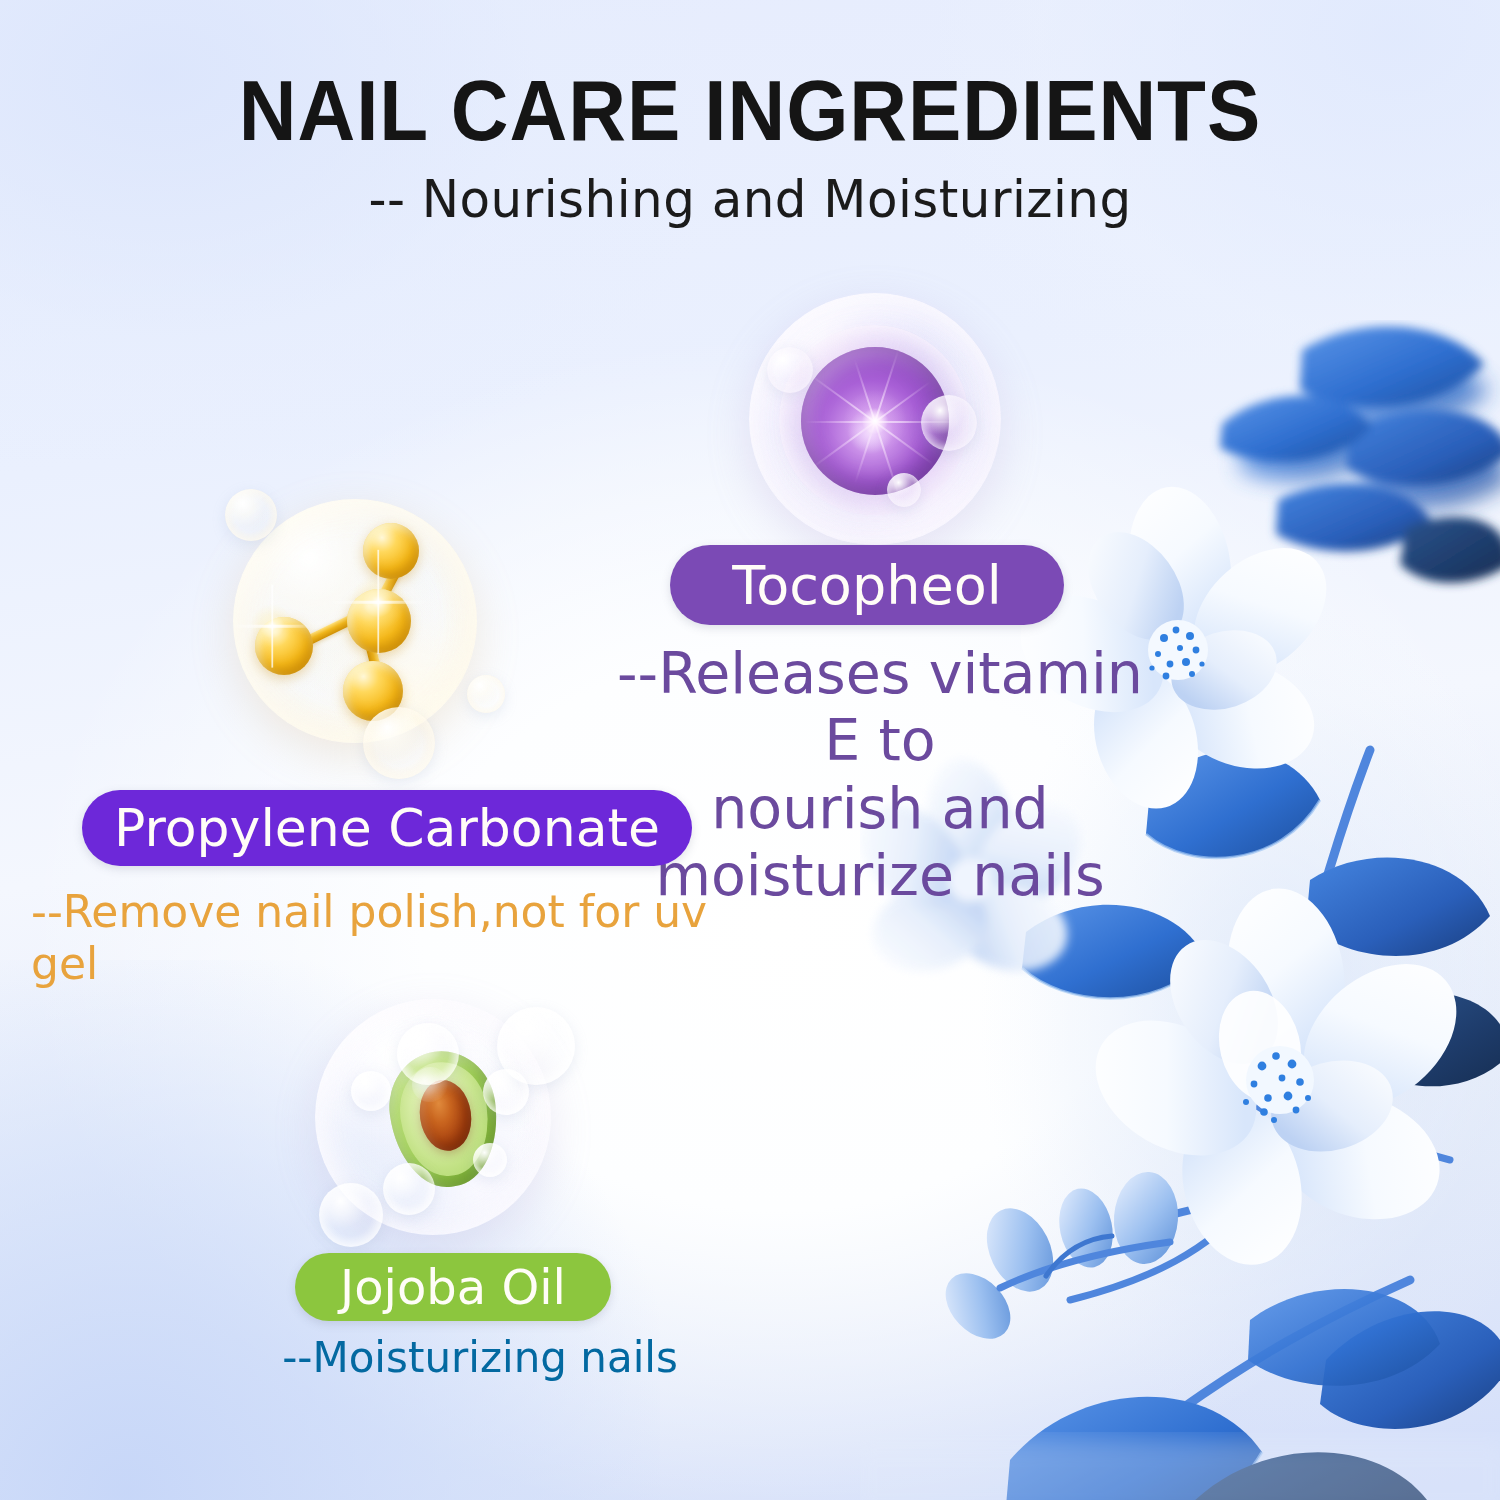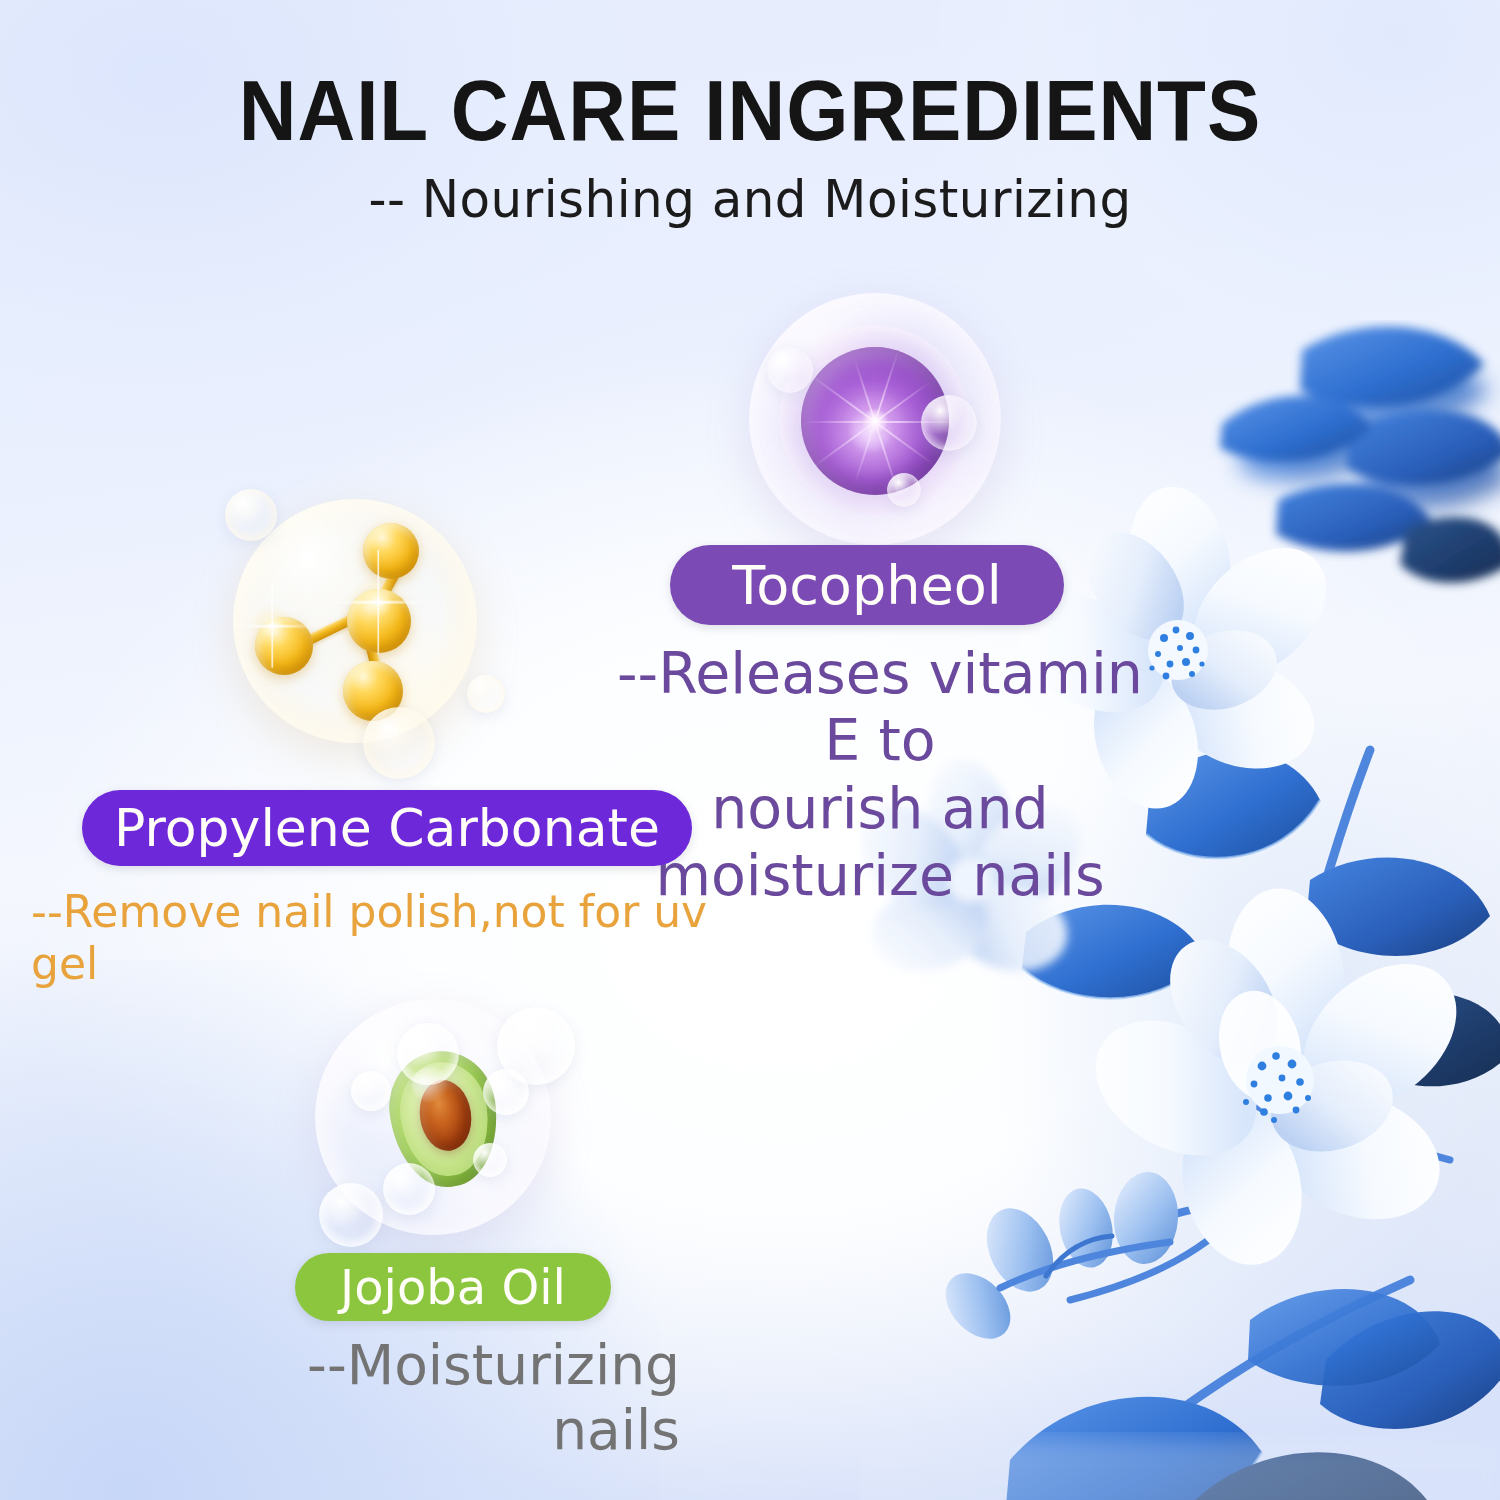--- a/index.html
+++ b/index.html
@@ -226,21 +226,21 @@
     line-height:1.18;
   }
 
   #pill-tocopheol { left:670px; top:545px; width:394px; height:80px; background:#7b4ab5; font-size:54px; }
   #cap-tocopheol  { left:600px; top:640px; width:560px; text-align:center; color:#6b4a9e; font-size:57px; }
 
   #pill-propylene { left:82px; top:790px; width:610px; height:76px; background:#6d28d9; font-size:52px; }
   #cap-propylene  { left:31px; top:886px; width:700px; text-align:left; color:#e8a33d; font-size:44px; }
 
   #pill-jojoba { left:295px; top:1253px; width:316px; height:68px; background:#8cc63e; font-size:48px; }
-  #cap-jojoba  { left:280px; top:1333px; width:400px; text-align:right; color:#737373; font-size:55px; }
+  #cap-jojoba  { left:280px; top:1333px; width:400px; text-align:center; color:#0369a1; font-size:42px; }
 </style>
 </head>
 <body>
 
 <div class="canvas">
 
   <div class="bg-base"></div>
   <div class="bg-corner-tl"></div>
   <div class="bg-corner-tr"></div>
   <div class="bg-corner-bl"></div>

